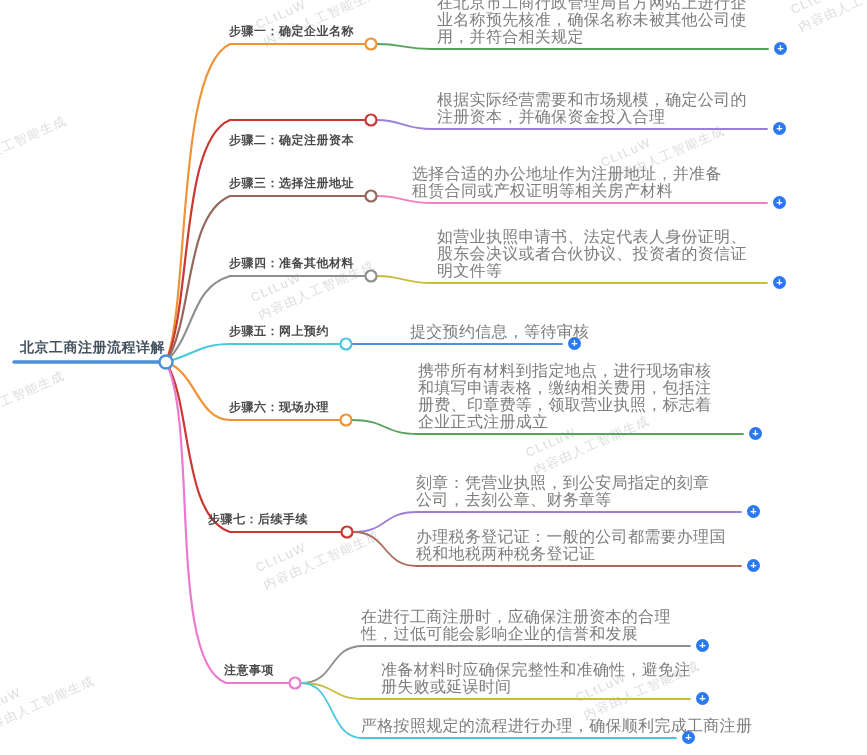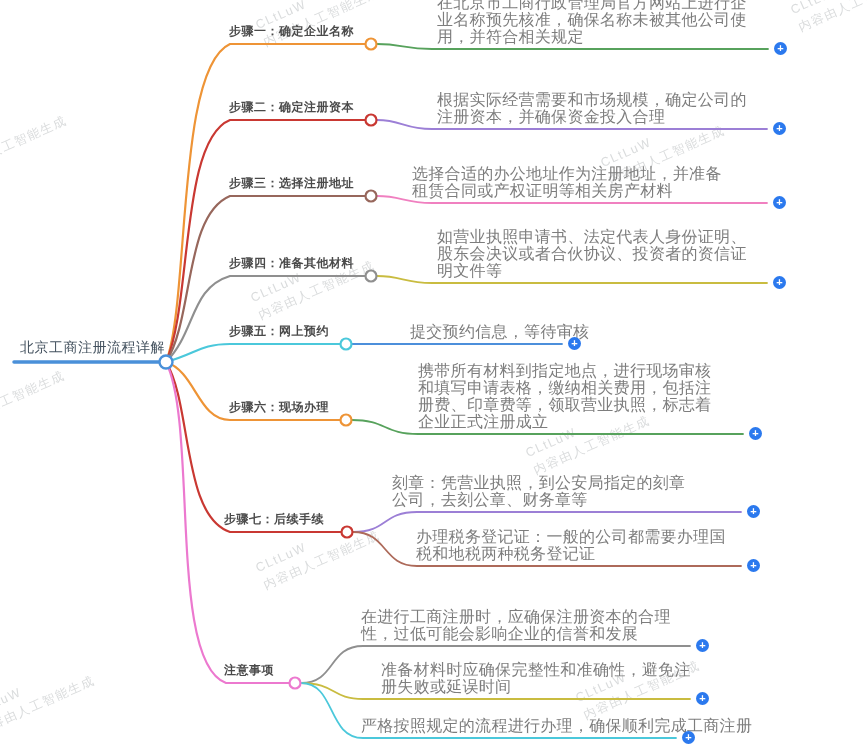--- a/index.html
+++ b/index.html
@@ -9,21 +9,21 @@
     font-family:"Liberation Sans","DejaVu Sans",sans-serif;
   }
   .stage{position:absolute;inset:0;}
   svg.links{position:absolute;left:0;top:0;z-index:2;}
   .label{
     position:absolute;z-index:3;white-space:nowrap;
     font-size:12px;font-weight:600;color:#4a4a4a;letter-spacing:.5px;
   }
   .root-label{
     position:absolute;z-index:3;white-space:nowrap;
-    font-size:14px;font-weight:400;color:#44525f;letter-spacing:.5px;text-align:center;
+    font-size:14px;font-weight:700;color:#44525f;letter-spacing:.5px;text-align:center;
   }
   .leaf{
     position:absolute;z-index:3;
     font-size:16px;line-height:17px;color:#7d7d7d;letter-spacing:.3px;
   }
   .nowrap{white-space:nowrap;}
   .plus{
     position:absolute;z-index:4;width:13px;height:13px;border-radius:50%;
     color:#ffffff;font-size:11px;line-height:13px;text-align:center;
     font-weight:700;cursor:pointer;
@@ -82,35 +82,35 @@
     <circle cx="371" cy="276" r="5.5" fill="#ffffff" stroke-width="2.2" stroke="#8F8F8F"></circle>
     <circle cx="346" cy="344" r="5.5" fill="#ffffff" stroke-width="2.2" stroke="#4BC8DB"></circle>
     <circle cx="346" cy="420" r="5.5" fill="#ffffff" stroke-width="2.2" stroke="#EE9436"></circle>
     <circle cx="347" cy="532" r="5.5" fill="#ffffff" stroke-width="2.2" stroke="#C93832"></circle>
     <circle cx="295" cy="683" r="5.5" fill="#ffffff" stroke-width="2.2" stroke="#EC79CF"></circle>
   </svg>
 
   <div class="root-label" style="left:20px;bottom:398px">北京工商注册流程详解</div>
 
   <div class="label" style="left:229px;bottom:715px">步骤一：确定企业名称</div>
-  <div class="label" style="left:229px;bottom:639px">步骤二：确定注册资本</div>
+  <div class="label" style="left:229px;bottom:606px">步骤二：确定注册资本</div>
   <div class="label" style="left:229px;bottom:563px">步骤三：选择注册地址</div>
   <div class="label" style="left:229px;bottom:483px">步骤四：准备其他材料</div>
   <div class="label" style="left:229px;bottom:415px">步骤五：网上预约</div>
   <div class="label" style="left:229px;bottom:339px">步骤六：现场办理</div>
-  <div class="label" style="left:224px;bottom:227px">步骤七：后续手续</div>
+  <div class="label" style="left:208px;bottom:227px">步骤七：后续手续</div>
   <div class="label" style="left:224px;bottom:76px">注意事项</div>
 
   <div class="leaf" style="left:437px;bottom:710px;width:316px">在北京市工商行政管理局官方网站上进行企业名称预先核准，确保名称未被其他公司使用，并符合相关规定</div>
   <div class="leaf" style="left:437px;bottom:630px;width:316px">根据实际经营需要和市场规模，确定公司的注册资本，并确保资金投入合理</div>
   <div class="leaf" style="left:412px;bottom:556px;width:316px">选择合适的办公地址作为注册地址，并准备租赁合同或产权证明等相关房产材料</div>
   <div class="leaf" style="left:437px;bottom:476px;width:316px">如营业执照申请书、法定代表人身份证明、股东会决议或者合伙协议、投资者的资信证明文件等</div>
   <div class="leaf nowrap" style="left:410px;bottom:415px">提交预约信息，等待审核</div>
   <div class="leaf" style="left:418px;bottom:325px;width:308px">携带所有材料到指定地点，进行现场审核和填写申请表格，缴纳相关费用，包括注册费、印章费等，领取营业执照，标志着企业正式注册成立</div>
-  <div class="leaf" style="left:392px;bottom:247px;width:302px">刻章：凭营业执照，到公安局指定的刻章公司，去刻公章、财务章等</div>
+  <div class="leaf" style="left:416px;bottom:247px;width:302px">刻章：凭营业执照，到公安局指定的刻章公司，去刻公章、财务章等</div>
   <div class="leaf" style="left:416px;bottom:193px;width:320px">办理税务登记证：一般的公司都需要办理国税和地税两种税务登记证</div>
   <div class="leaf" style="left:361px;bottom:113px;width:316px">在进行工商注册时，应确保注册资本的合理性，过低可能会影响企业的信誉和发展</div>
   <div class="leaf" style="left:381px;bottom:60px;width:316px">准备材料时应确保完整性和准确性，避免注册失败或延误时间</div>
   <div class="leaf nowrap" style="left:361px;bottom:21px">严格按照规定的流程进行办理，确保顺利完成工商注册</div>
 
   <div class="plus" style="left: 774px; top: 42px; background: rgb(43, 121, 238);"><span>+</span></div>
   <div class="plus" style="left: 773px; top: 122px; background: rgb(43, 121, 238);"><span>+</span></div>
   <div class="plus" style="left: 773px; top: 196px; background: rgb(43, 121, 238);"><span>+</span></div>
   <div class="plus" style="left: 773px; top: 276px; background: rgb(43, 121, 238);"><span>+</span></div>
   <div class="plus" style="left: 568px; top: 337px; background: rgb(43, 121, 238);"><span>+</span></div>

